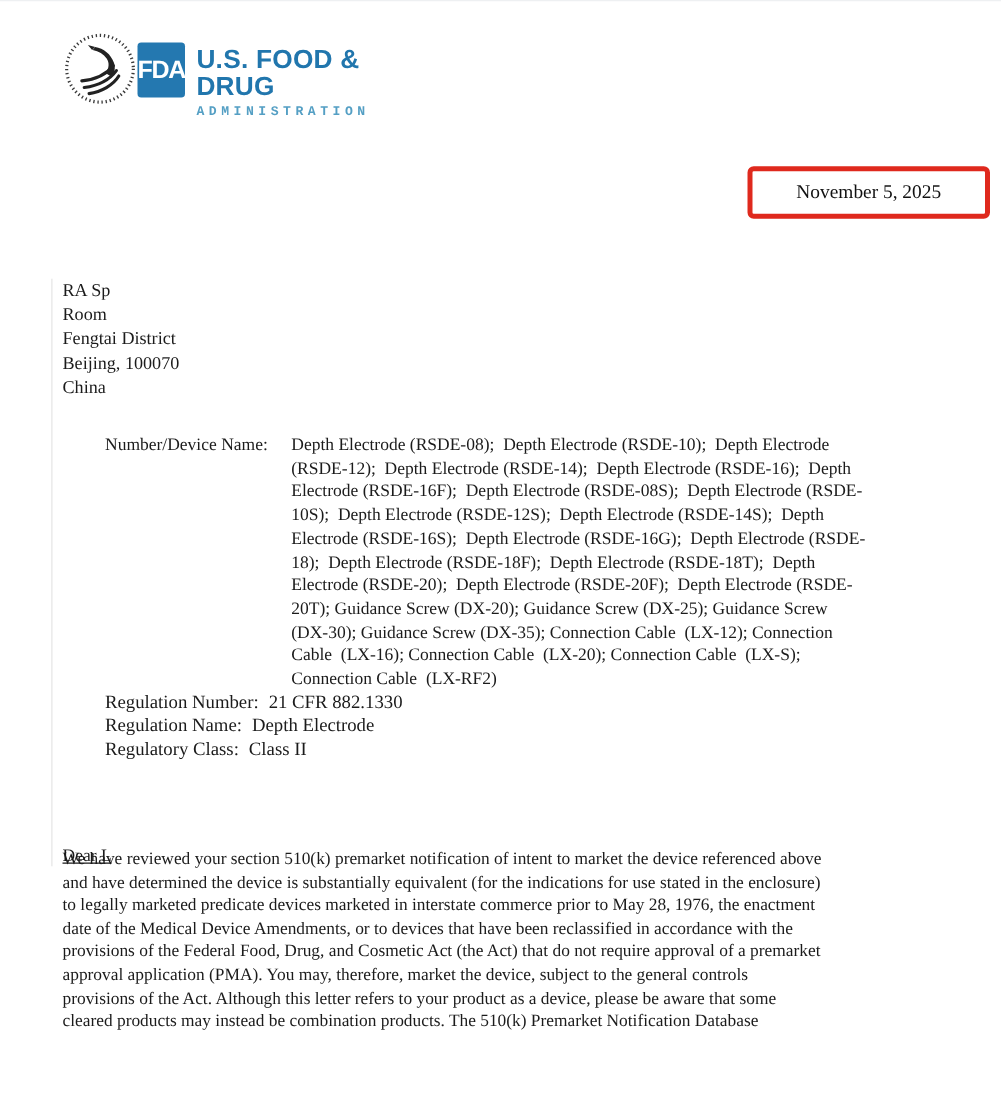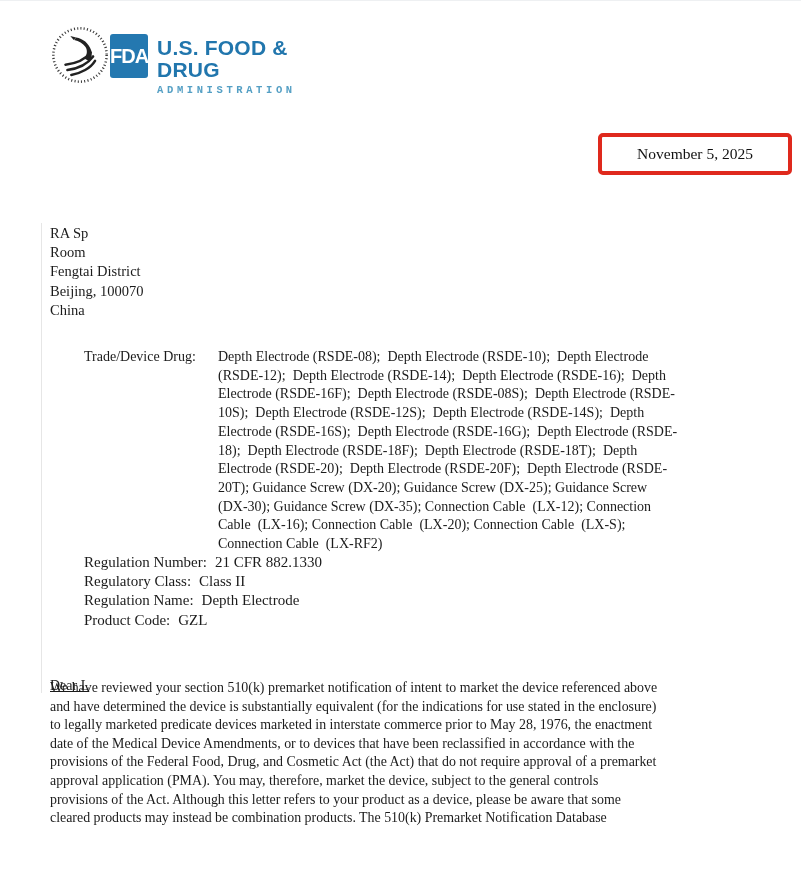--- a/index.html
+++ b/index.html
@@ -55,21 +55,21 @@
     white-space: pre-line;
   }
 
   
   .device-row {
     position: absolute; left: 84px; top: 347px;
     display: flex; align-items: flex-start;
     font-size: 14px; line-height: 18.7px;
   }
   .dev-label { width: 134px; flex: 0 0 134px; }
-  .dev-value { width: 560px; white-space: pre-wrap; }
+  .dev-value { width: 560px; white-space: pre-wrap; margin-left: 15px; }
 
   .reg-block {
     position: absolute; left: 84px; top: 552px;
     font-size: 15px; line-height: 19.2px;
   }
   .reg-row .val { margin-left: 8px; }
 
   
   .salutation { position: absolute; left: 50px; top: 677px; font-size: 14px; text-decoration: underline; }
   .body-par {
@@ -113,46 +113,43 @@
     <span class="date-text">November 5, 2025</span>
   </div>
 
   <div class="address">RA Sp
 Room
 Fengtai District
 Beijing, 100070
 China</div>
 
   <div class="device-row">
-    <div class="dev-label">Trade/Device Drug:</div>
+    <div class="dev-label">Number/Device Name:</div>
     <div class="dev-value">Depth Electrode (RSDE-08);  Depth Electrode (RSDE-10);  Depth Electrode
 (RSDE-12);  Depth Electrode (RSDE-14);  Depth Electrode (RSDE-16);  Depth
 Electrode (RSDE-16F);  Depth Electrode (RSDE-08S);  Depth Electrode (RSDE-
 10S);  Depth Electrode (RSDE-12S);  Depth Electrode (RSDE-14S);  Depth
 Electrode (RSDE-16S);  Depth Electrode (RSDE-16G);  Depth Electrode (RSDE-
 18);  Depth Electrode (RSDE-18F);  Depth Electrode (RSDE-18T);  Depth
 Electrode (RSDE-20);  Depth Electrode (RSDE-20F);  Depth Electrode (RSDE-
 20T); Guidance Screw (DX-20); Guidance Screw (DX-25); Guidance Screw
 (DX-30); Guidance Screw (DX-35); Connection Cable  (LX-12); Connection
 Cable  (LX-16); Connection Cable  (LX-20); Connection Cable  (LX-S);
 Connection Cable  (LX-RF2)</div>
   </div>
 
   <div class="reg-block">
     <div class="reg-row">
       <span class="lbl">Regulation Number:</span><span class="val">21 CFR 882.1330</span>
     </div>
     <div class="reg-row">
-      <span class="lbl">Regulatory Class:</span><span class="val">Class II</span>
-    </div>
-    <div class="reg-row">
       <span class="lbl">Regulation Name:</span><span class="val">Depth Electrode</span>
     </div>
     <div class="reg-row">
-      <span class="lbl">Product Code:</span><span class="val">GZL</span>
+      <span class="lbl">Regulatory Class:</span><span class="val">Class II</span>
     </div>
   </div>
 
   <div class="salutation">Dear L</div>
 
   <div class="body-par">We have reviewed your section 510(k) premarket notification of intent to market the device referenced above
 and have determined the device is substantially equivalent (for the indications for use stated in the enclosure)
 to legally marketed predicate devices marketed in interstate commerce prior to May 28, 1976, the enactment
 date of the Medical Device Amendments, or to devices that have been reclassified in accordance with the
 provisions of the Federal Food, Drug, and Cosmetic Act (the Act) that do not require approval of a premarket

